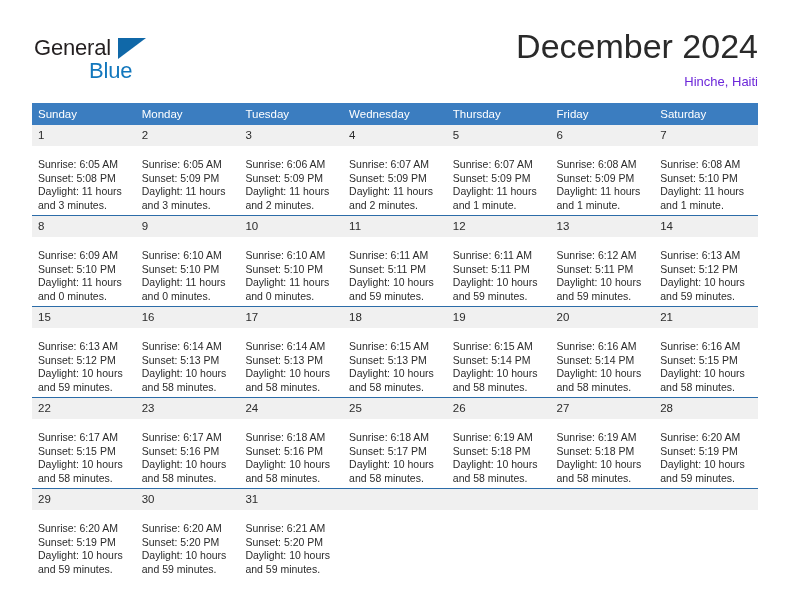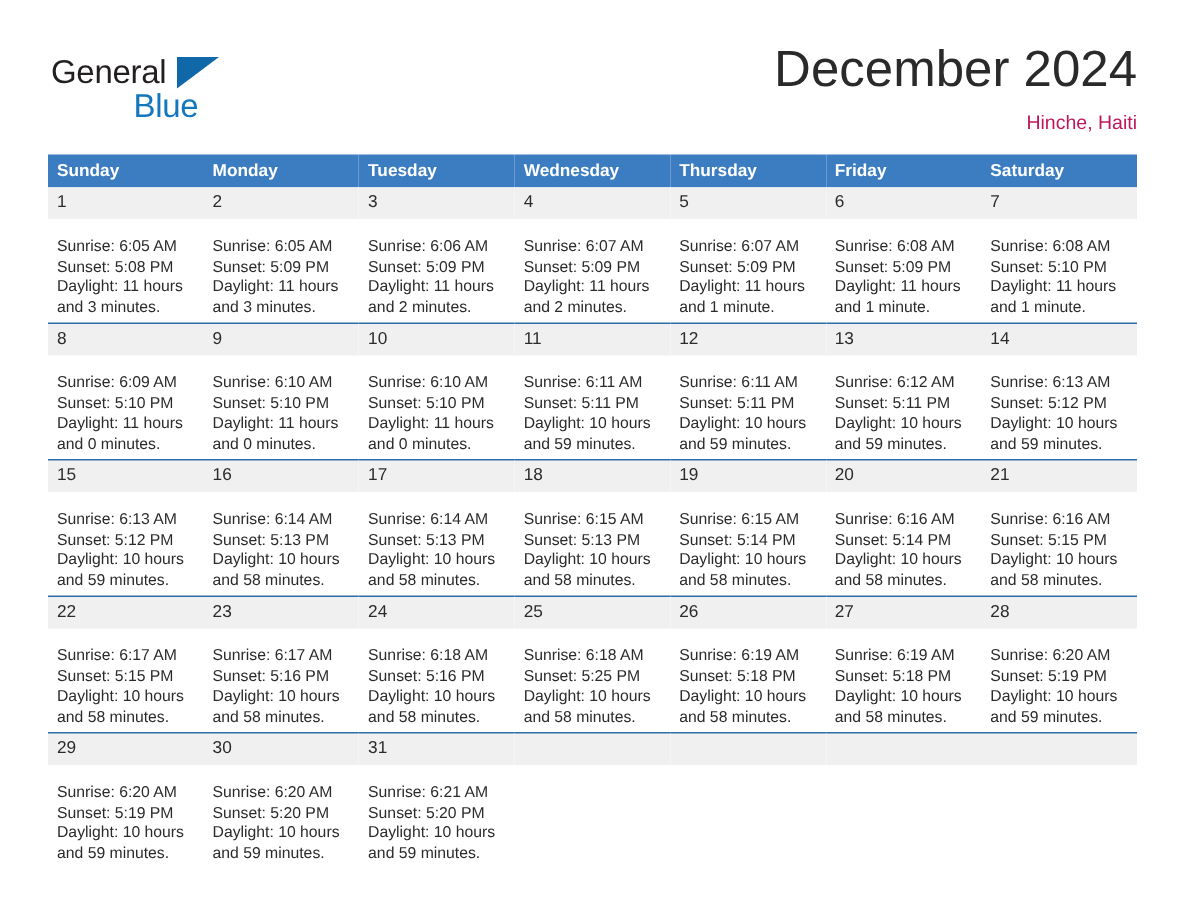--- a/index.html
+++ b/index.html
@@ -70,21 +70,21 @@
     text-align: right;
   }
   .cal-title {
     font-size: 34px;
     color: #2a2a2a;
     line-height: 36px;
     white-space: nowrap;
   }
   .cal-subtitle {
     font-size: 13px;
-    color: #be185d;
+    color: #6d28d9;
     line-height: 18px;
     margin-top: 9px;
     white-space: nowrap;
   }
 
   
   .calendar {
     position: absolute;
     left: 32px;
     top: 103px;
@@ -94,21 +94,21 @@
     border-collapse: collapse;
     table-layout: fixed;
     width: 726px;
   }
   table.cal col { width: 103.71px; }
 
   thead th {
     background: #3b7dc0;
     color: #ffffff;
     font-size: 11.5px;
-    font-weight: bold;
+    font-weight: normal;
     text-align: left;
     padding: 5px 0 5px 6px;
     height: 11px;
     vertical-align: middle;
     white-space: nowrap;
   }
 
   tbody td {
     vertical-align: top;
     padding: 0;
@@ -412,21 +412,21 @@
               <div>Sunrise: 6:18 AM</div>
               <div>Sunset: 5:16 PM</div>
               <div>Daylight: 10 hours</div>
               <div>and 58 minutes.</div>
             </div>
           </td>
           <td>
             <div class="daynum">25</div>
             <div class="details">
               <div>Sunrise: 6:18 AM</div>
-              <div>Sunset: 5:25 PM</div>
+              <div>Sunset: 5:17 PM</div>
               <div>Daylight: 10 hours</div>
               <div>and 58 minutes.</div>
             </div>
           </td>
           <td>
             <div class="daynum">26</div>
             <div class="details">
               <div>Sunrise: 6:19 AM</div>
               <div>Sunset: 5:18 PM</div>
               <div>Daylight: 10 hours</div>

